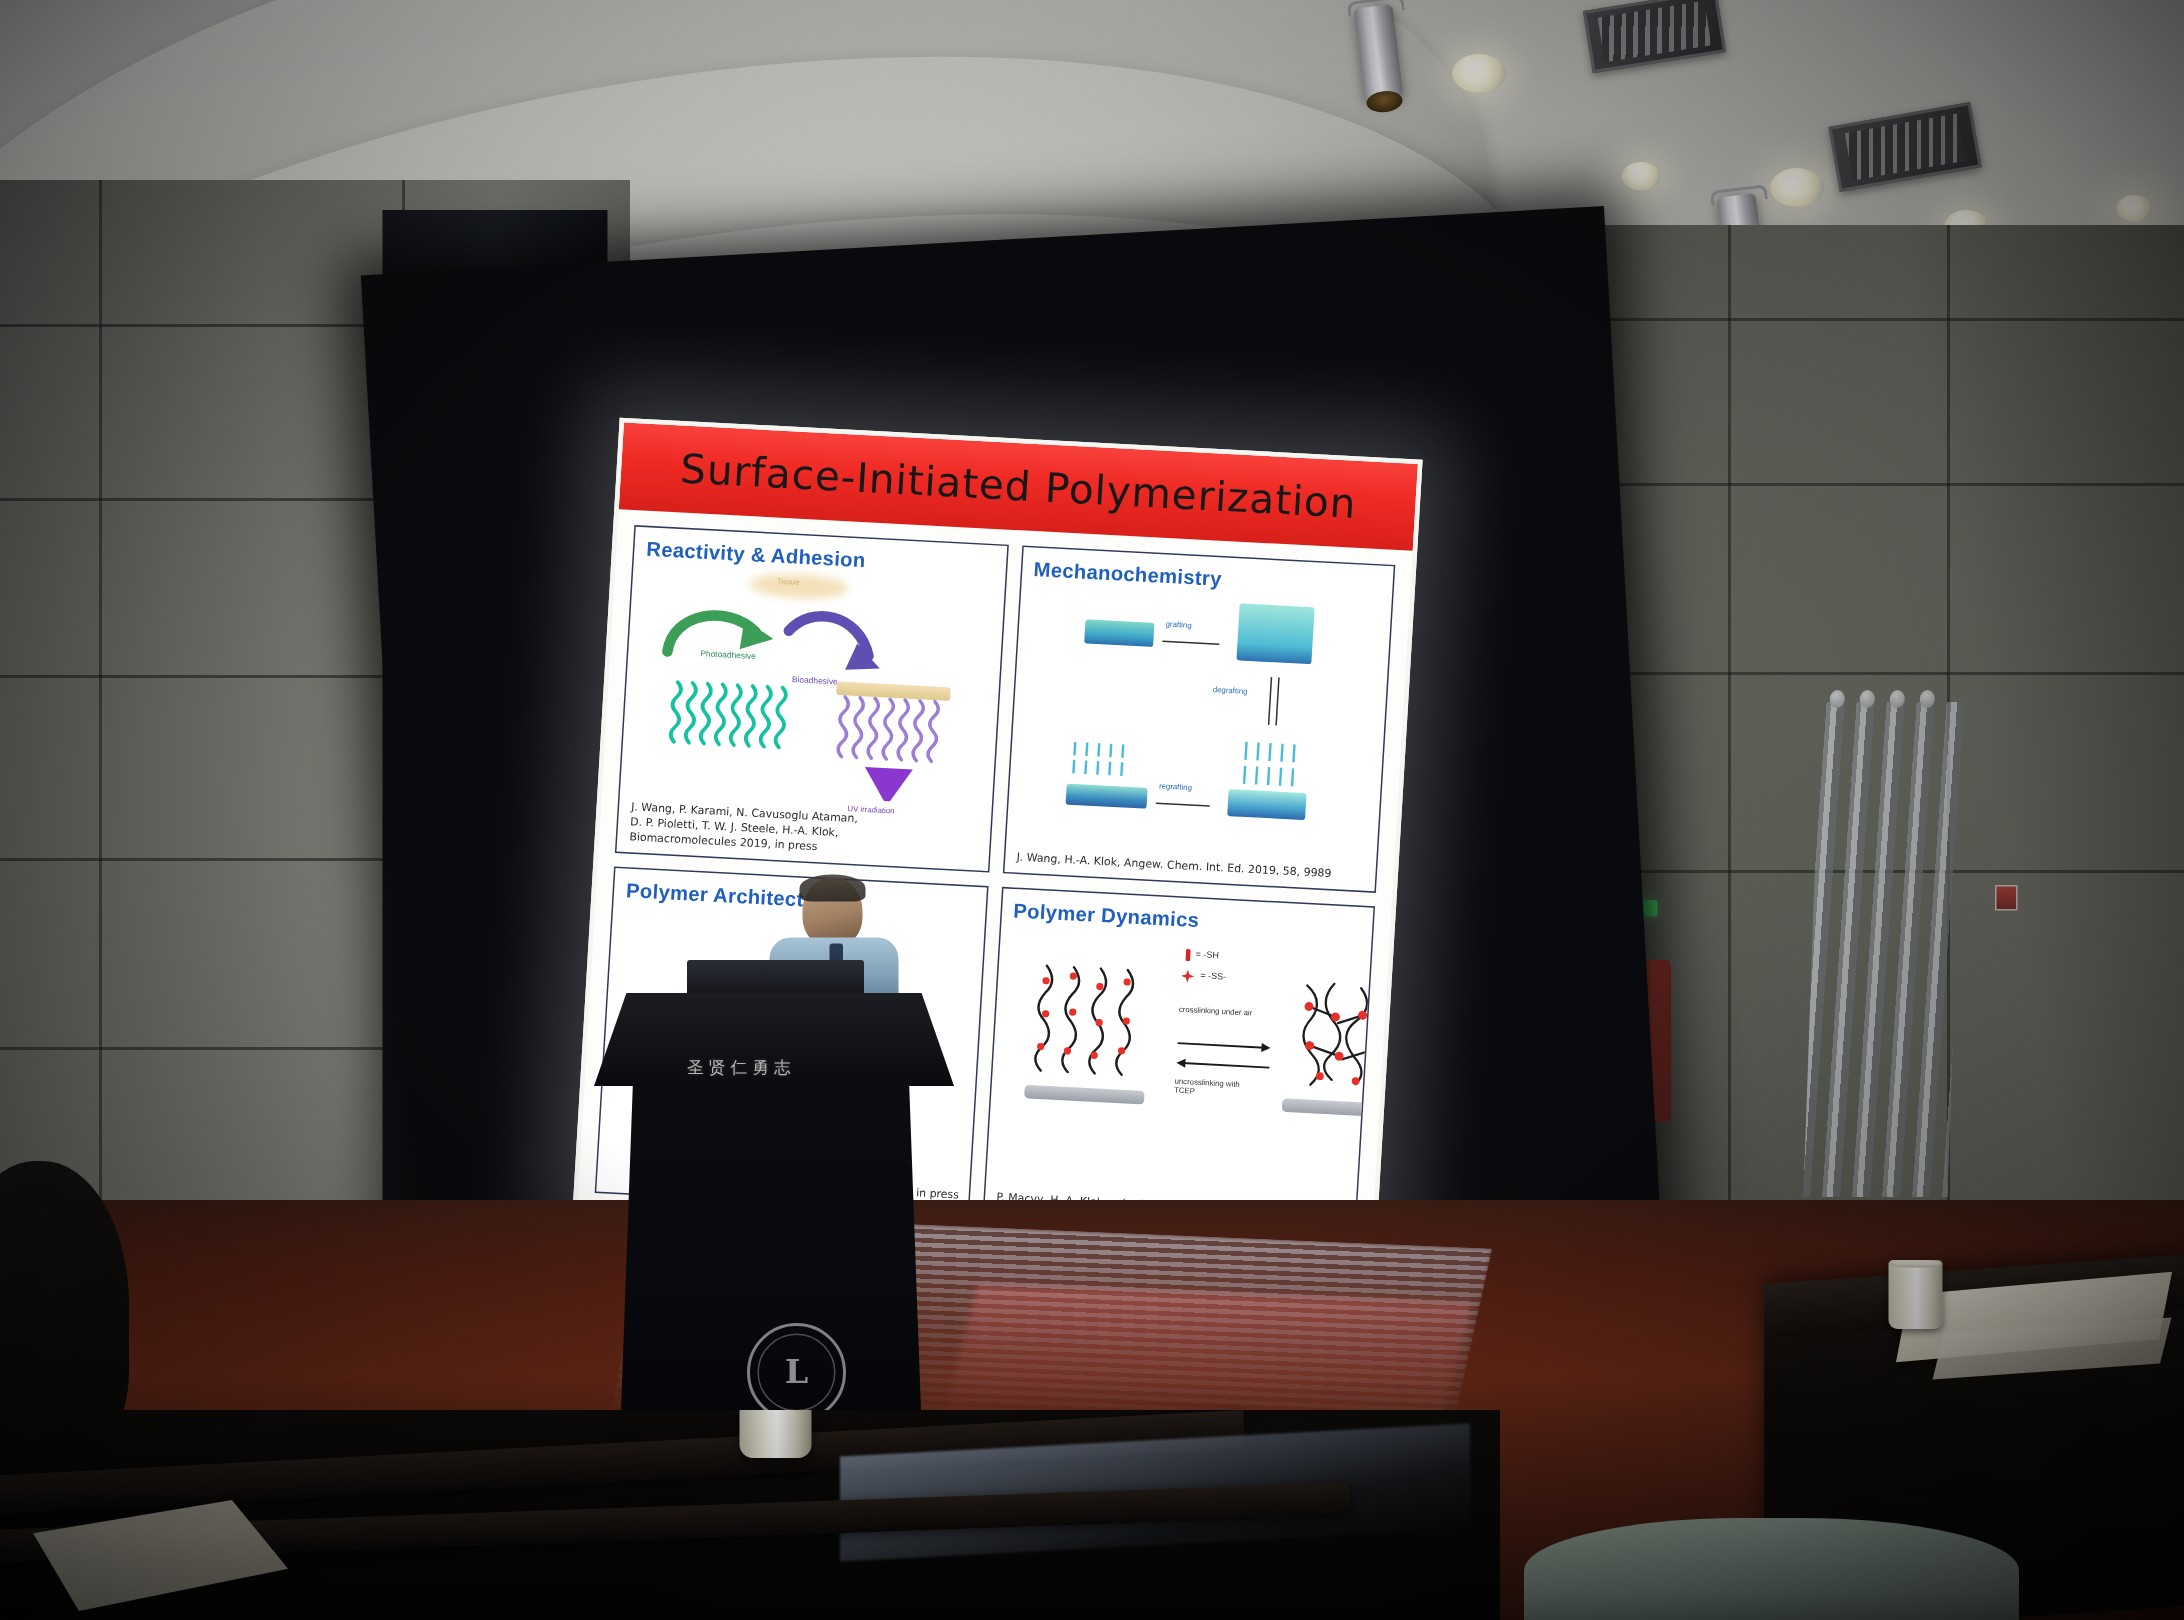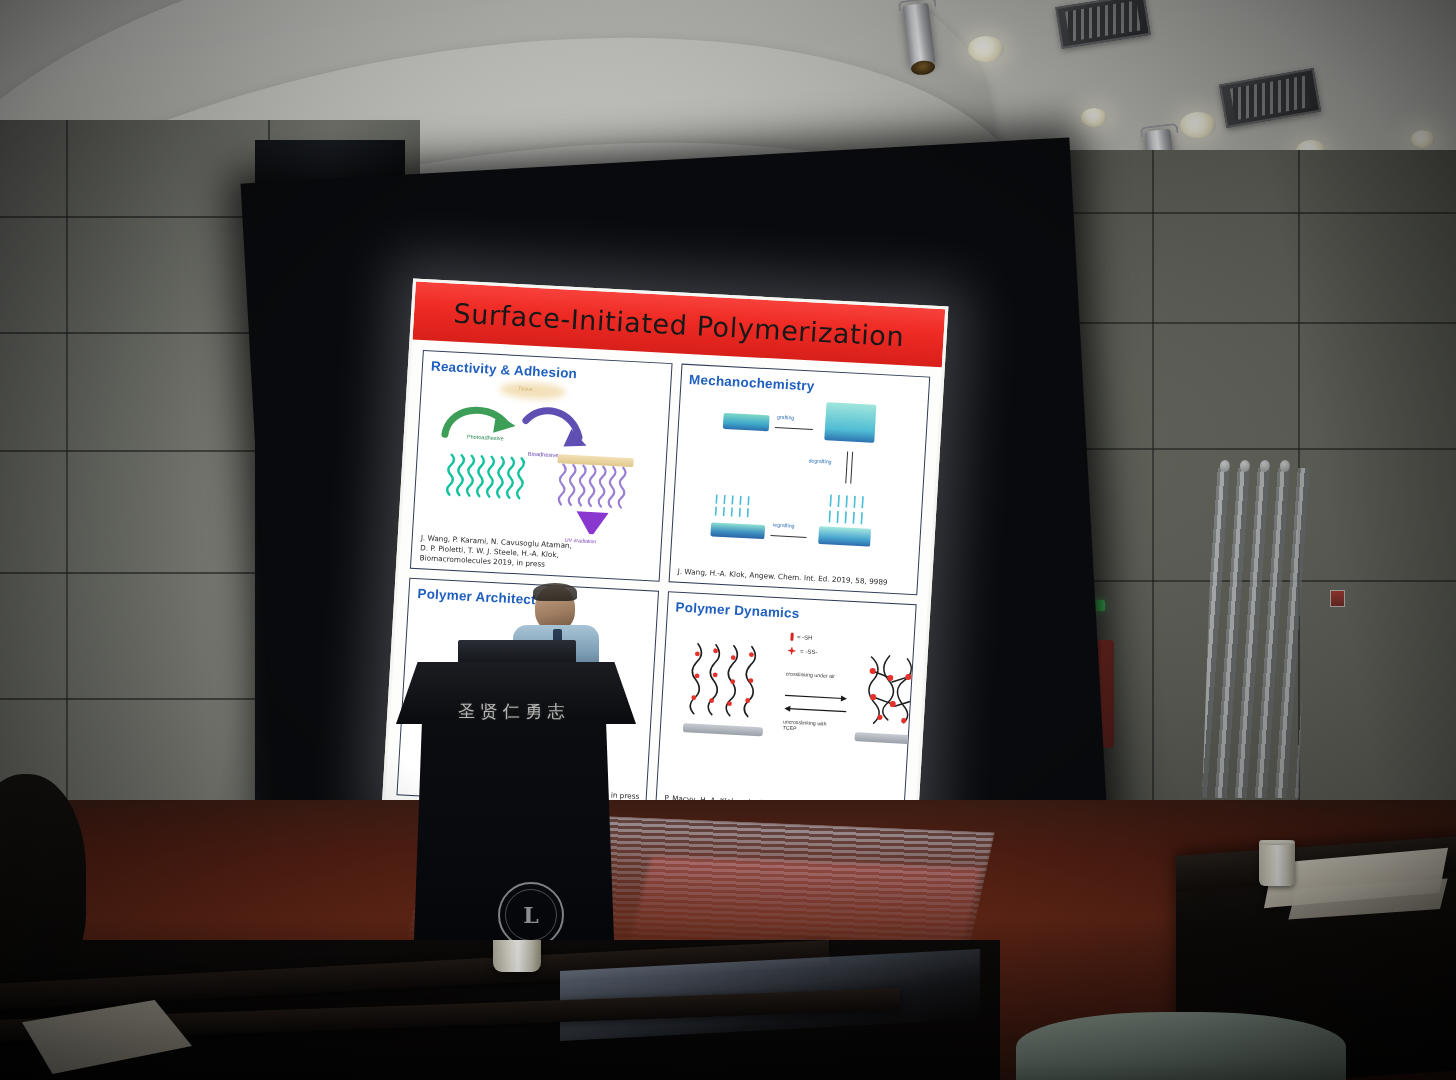--- a/index.html
+++ b/index.html
@@ -108,21 +108,21 @@
   .pod-top{position:absolute;left:-4px;top:22px;width:240px;height:62px;
     background:linear-gradient(180deg,#1b1d22,#0a0b0e);
     clip-path:polygon(9% 0,91% 0,100% 100%,0 100%);}
   .pod-desk{position:absolute;left:58px;top:0;width:118px;height:26px;
     background:linear-gradient(180deg,#2a2d34,#111318);border-radius:2px 2px 0 0;}
   .pod-body{position:absolute;left:14px;top:80px;width:200px;height:220px;
     background:linear-gradient(180deg,#0c0d11,#08090c 70%,#050609);
     clip-path:polygon(4% 0,96% 0,100% 100%,0 100%);}
   .pod-calli{position:absolute;left:62px;top:36px;width:150px;height:26px;
     display:flex;gap:4px;align-items:center;font-family:"DejaVu Serif",serif;
-    font-size:17px;color:#e6e6e0;opacity:.78;text-shadow:0 0 3px rgba(255,255,255,.25);}
+    font-size:11px;color:#e6e6e0;opacity:.78;text-shadow:0 0 3px rgba(255,255,255,.25);}
   .pod-emblem{position:absolute;left:84px;top:162px;width:62px;height:62px;border-radius:50%;
     border:2px solid rgba(225,228,232,.55);display:flex;align-items:center;justify-content:center;
     color:rgba(228,232,236,.6);font-size:22px;font-weight:bold;font-family:"DejaVu Serif",serif;}
   .pod-emblem:before{content:"";position:absolute;inset:5px;border-radius:50%;
     border:1px solid rgba(220,224,228,.32);}
 
   
   .floor{position:absolute;left:0;top:800px;width:1456px;height:280px;
     background:linear-gradient(180deg,#3a1c13 0%,#531f13 18%,#6b2a18 42%,#4a1d12 72%,#2a120b 100%);}
   .floor-refl{position:absolute;left:420px;top:820px;width:560px;height:140px;

